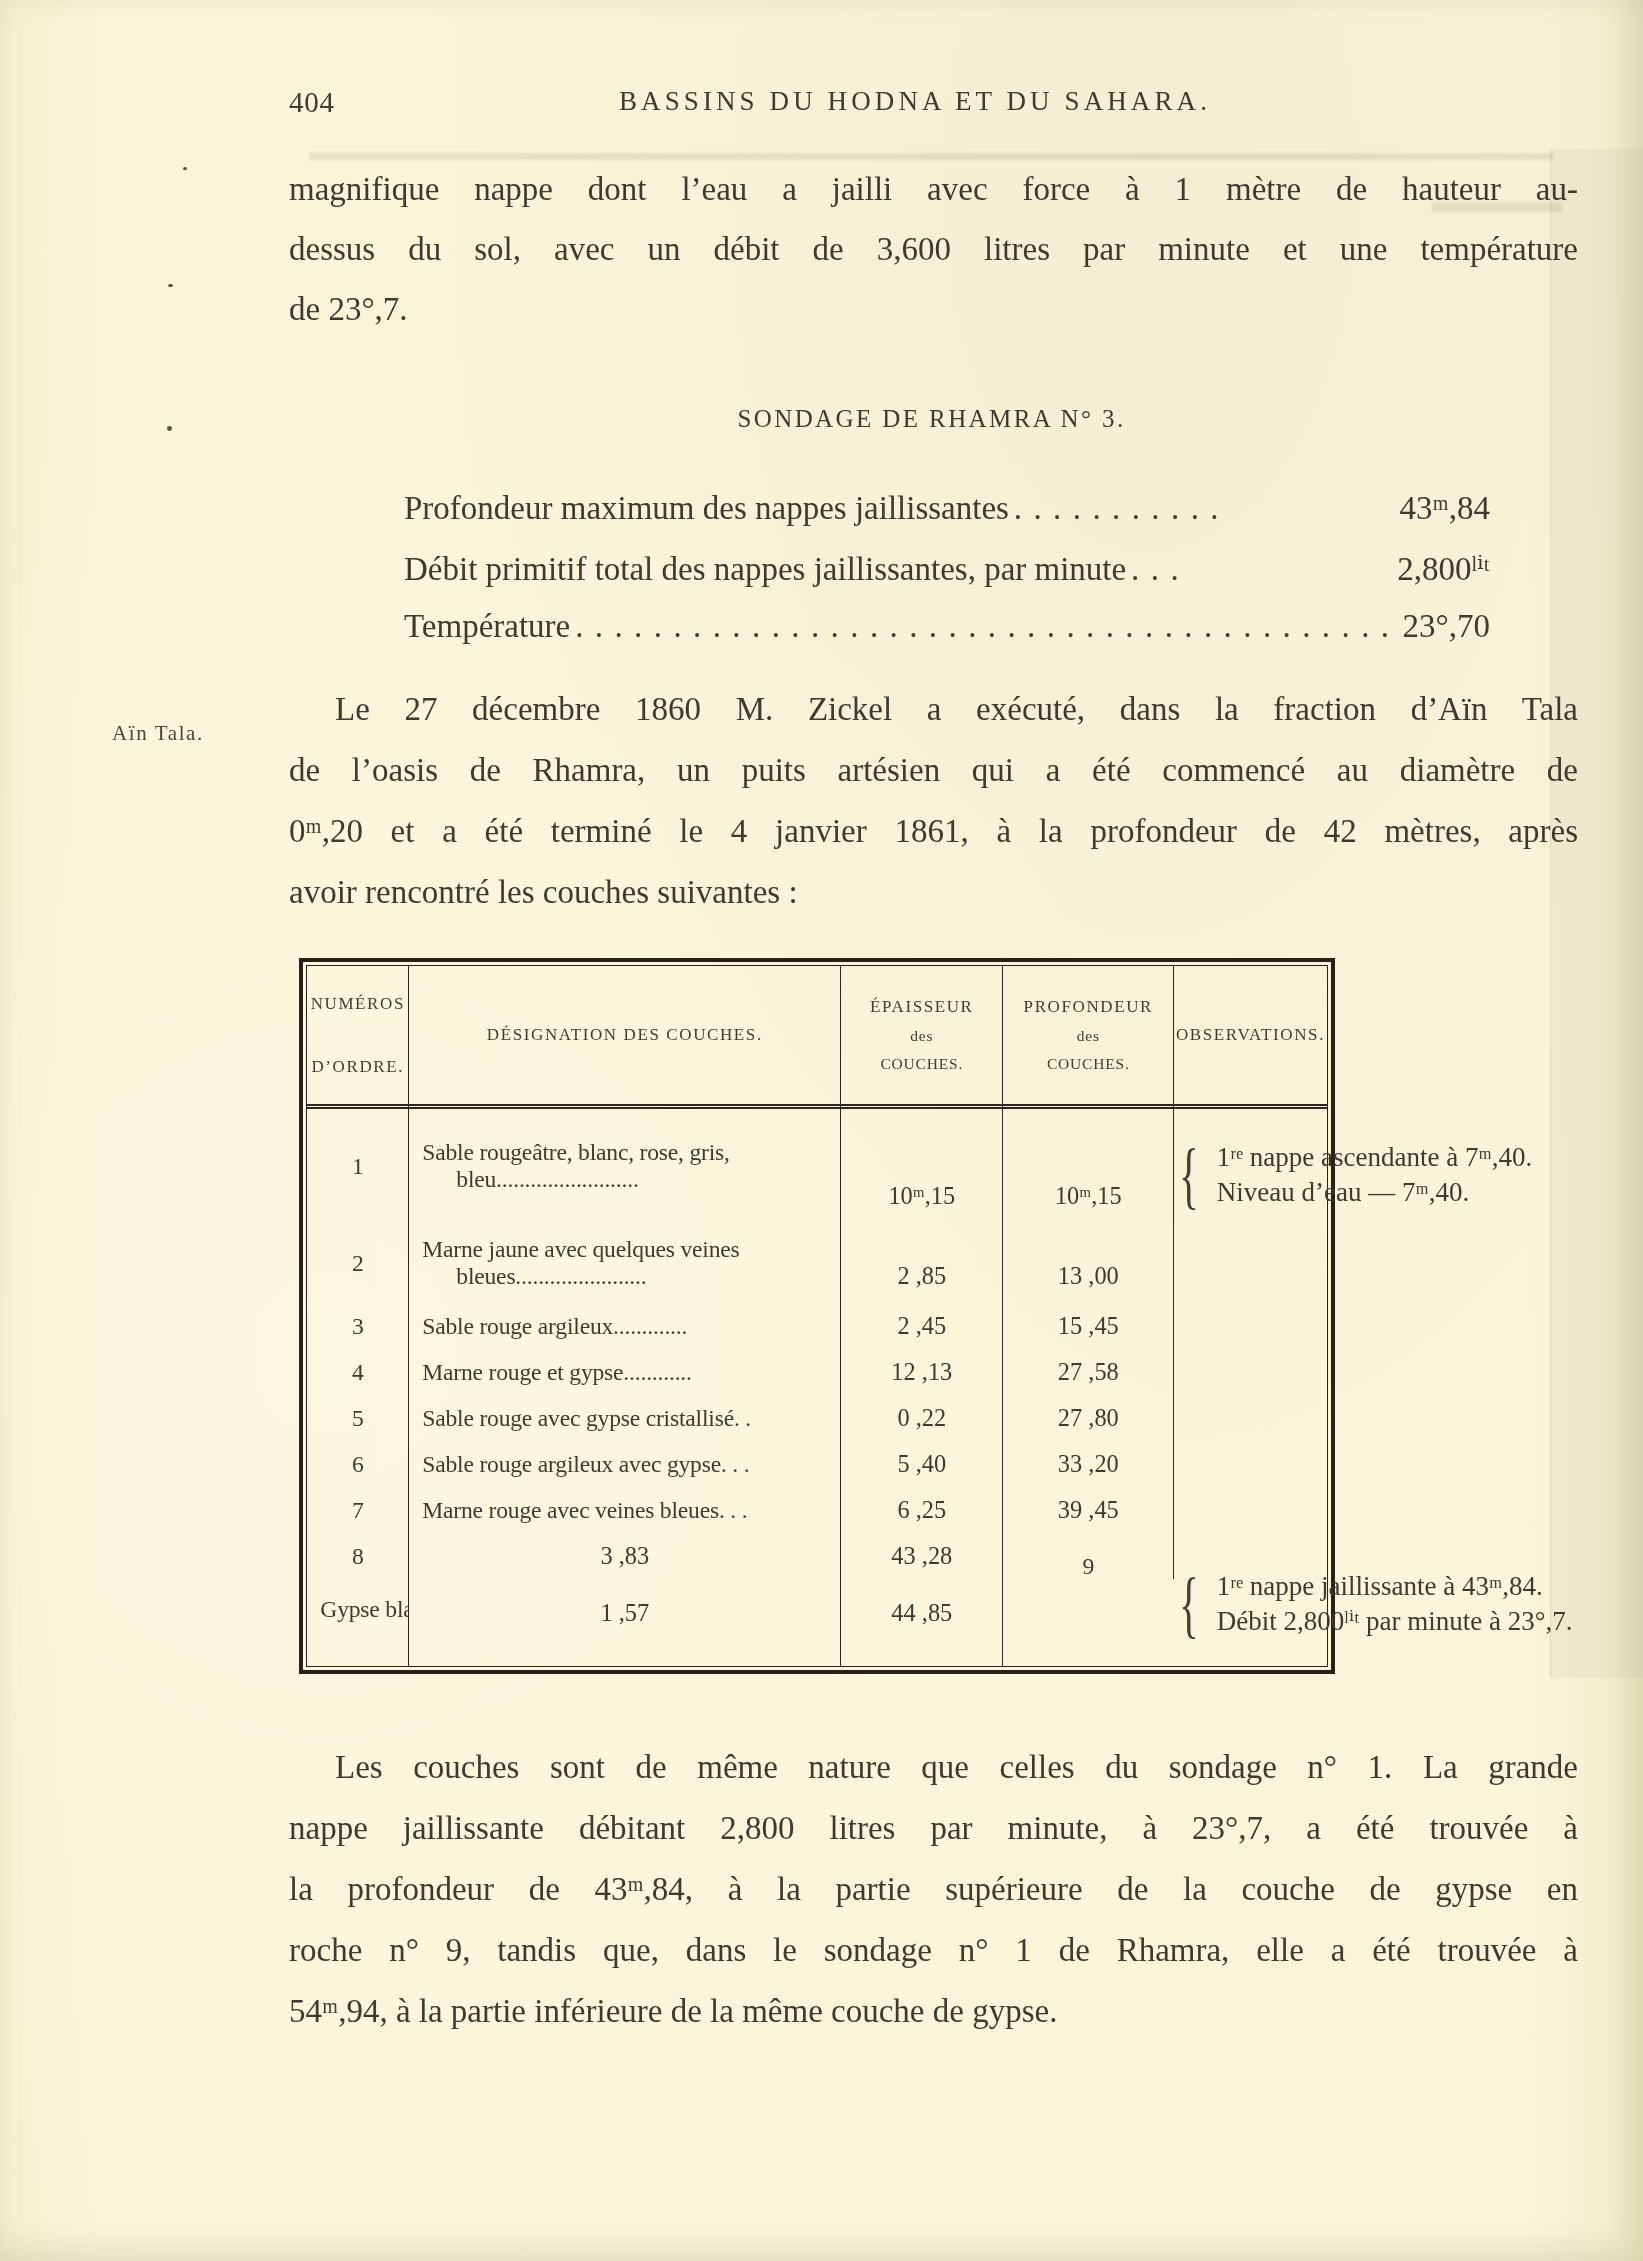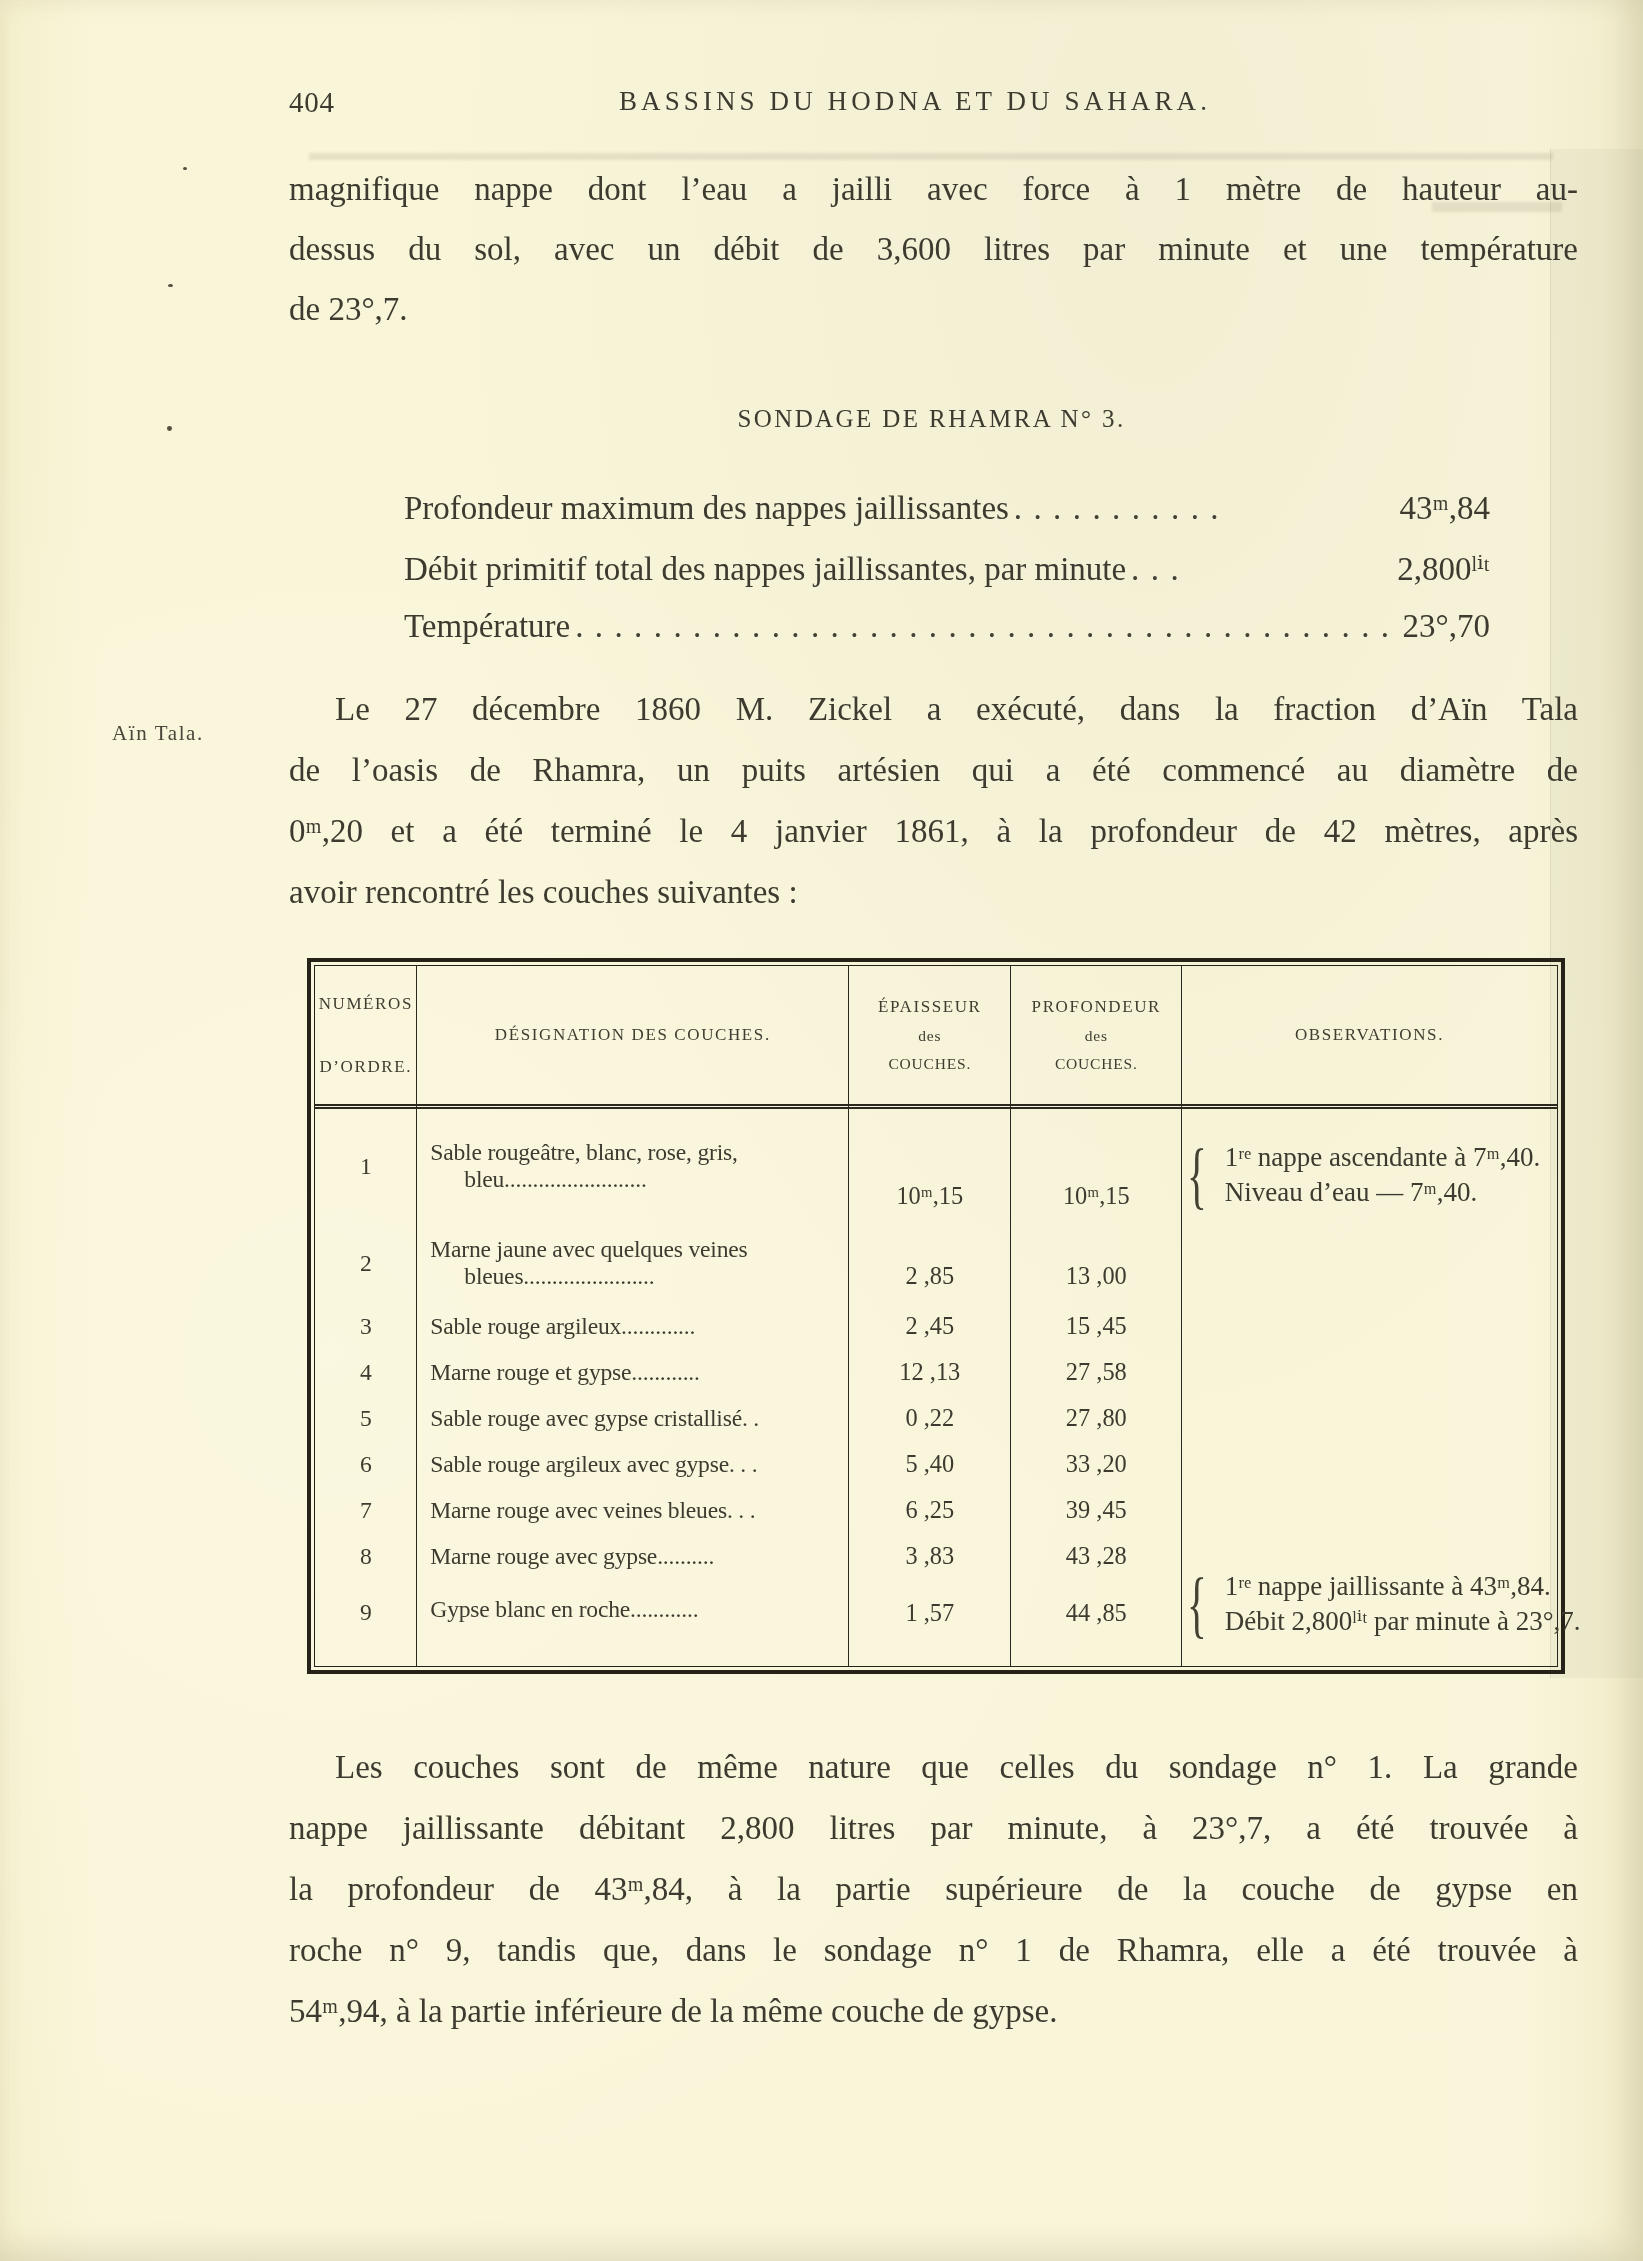--- a/index.html
+++ b/index.html
@@ -46,21 +46,21 @@
 
   .leader-list{position:absolute;left:404px;top:470px;width:1094px;font-size:33px;margin-top:20px;}
   .leader-row{display:flex;align-items:baseline;height:59px;white-space:nowrap;}
   .leader-dots{letter-spacing:11.4px;margin-left:4.9px;overflow:hidden;color:#454135;}
   .leader-val{margin-left:auto;padding-right:8.1px;}
 
   .margin-note{position:absolute;left:112px;top:721px;font-size:21px;letter-spacing:1.6px;color:#4a463a;}
 
   
   .table-outer{
-    position:absolute;left:307px;top:958px;width:1258px;height:716px;
+    position:absolute;left:299px;top:958px;width:1036px;height:716px;
     border:4.1px solid #262218;padding:3.3px;box-sizing:border-box;
   }
   .table-inner{
     border:1.6px solid #262218;box-sizing:border-box;height:100%;
     display:grid;
     grid-template-columns:102px 432px 162px 171px 1fr;
     grid-template-rows:143px 114px 80px 46px 46px 46px 46px 46px 46px 1fr;
   }
   .hc{border-right:1.6px solid #2c2820;border-bottom:5.7px double #2c2820;
       display:flex;flex-direction:column;align-items:center;justify-content:center;
@@ -205,23 +205,20 @@
       <div class="cell valcell">33 ,20</div>
 
       <div class="cell numcell">7</div>
       <div class="cell descell">
         <div>Marne rouge avec veines bleues. . .</div>
       </div>
       <div class="cell valcell">6 ,25</div>
       <div class="cell valcell">39 ,45</div>
 
       <div class="cell numcell">8</div>
-      <div class="cell descell">
-        <div>Marne rouge avec gypse..........</div>
-      </div>
       <div class="cell valcell">3 ,83</div>
       <div class="cell valcell">43 ,28</div>
 
       <div class="cell numcell" style="align-items:flex-start;padding-top:19.5px;">9</div>
       <div class="cell descell" style="justify-content:flex-start;padding-top:16.3px;">
         <div>Gypse blanc en roche............</div>
       </div>
       <div class="cell valcell" style="align-items:flex-start;padding-top:19.5px;">1 ,57</div>
       <div class="cell valcell" style="align-items:flex-start;padding-top:19.5px;">44 ,85</div>
 

